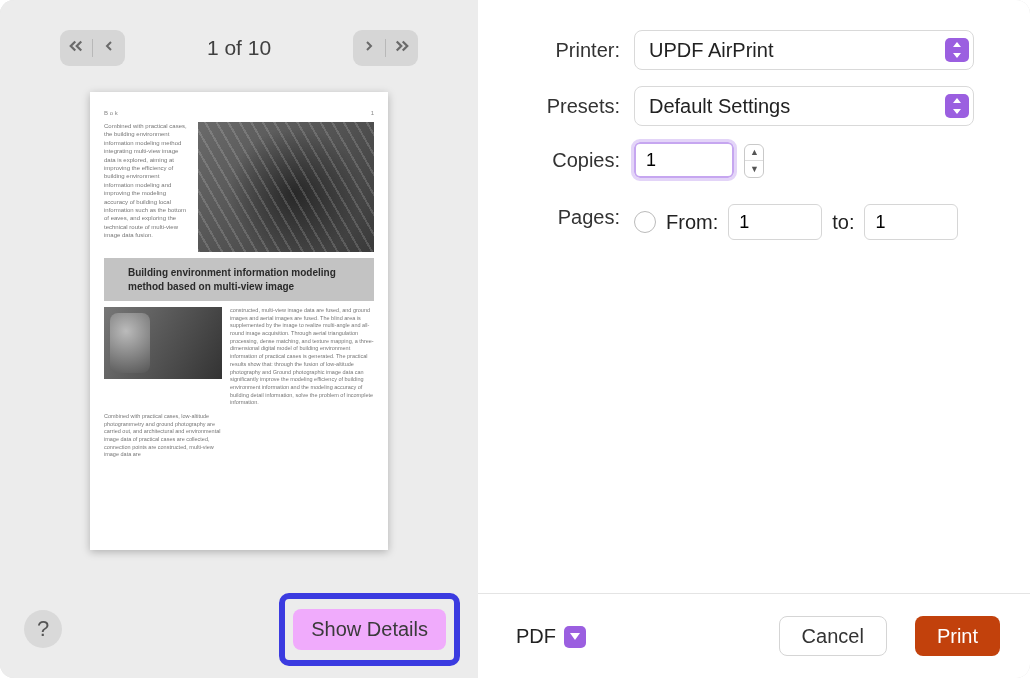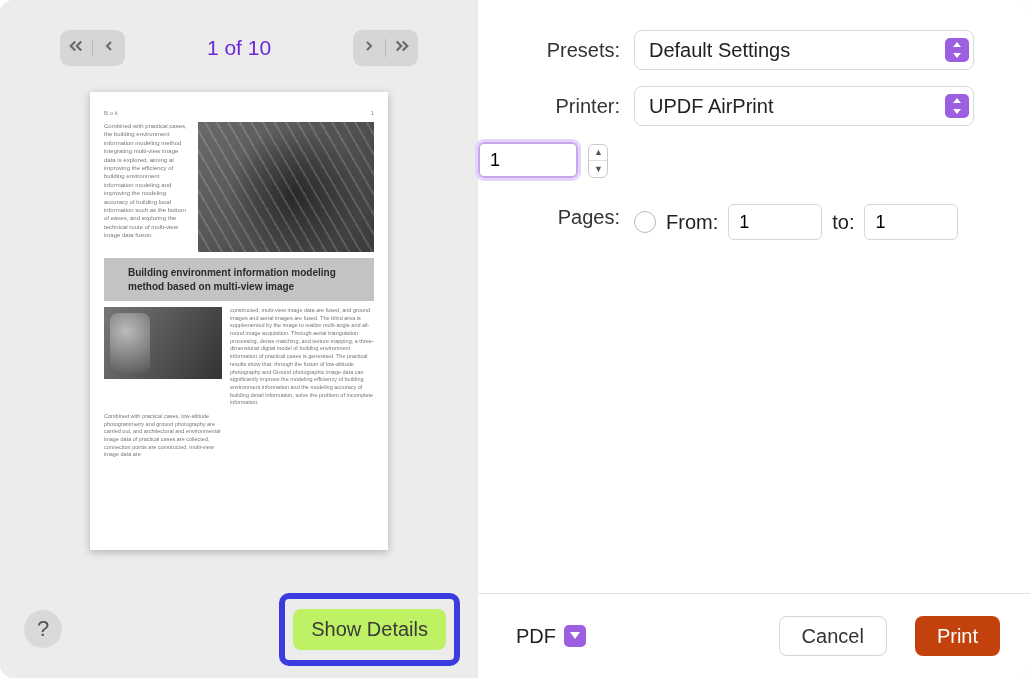--- a/index.html
+++ b/index.html
@@ -11,21 +11,21 @@
     color:#222;
     overflow:hidden;
   }
   .dialog { display:flex; width:100%; height:100%; border-radius:14px; overflow:hidden; box-shadow:0 0 0 1px #e0e0e0 inset; }
   .left-pane { width:478px; background:#ececec; display:flex; flex-direction:column; position:relative; }
   .right-pane { flex:1; background:#fff; display:flex; flex-direction:column; }
   .nav-row { display:flex; align-items:center; justify-content:space-between; padding:30px 60px 0 60px; }
   .nav-group { display:flex; align-items:center; background:#d6d6d6; border-radius:9px; height:36px; }
   .nav-btn { width:32px; height:36px; display:flex; align-items:center; justify-content:center; color:#6a6a6a; cursor:pointer; }
   .nav-group .sep { width:1px; height:18px; background:#b8b8b8; }
-  .page-ind { font-size:21px; color:#6d28d9; }
+  .page-ind { font-size:21px; color:#404040; }
   .preview-wrap { flex:1; display:flex; align-items:flex-start; justify-content:center; padding:26px 0 0 0; }
   .page-thumb {
     width:298px; height:458px; background:#fff; box-shadow:0 2px 8px rgba(0,0,0,0.25);
     padding:18px 14px;
     display:flex; flex-direction:column; gap:6px;
     overflow:hidden;
   }
   .thumb-hdr { display:flex; justify-content:space-between; font-size:6px; color:#888; }
   .thumb-grid1 { display:flex; gap:8px; }
   .thumb-txt { flex:0 0 86px; font-size:6px; line-height:1.4; color:#777; }
@@ -38,40 +38,40 @@
   .thumb-title { font-size:10px; font-weight:700; color:#2a2a2a; line-height:1.35; }
   .thumb-grid2 { display:flex; gap:8px; }
   .thumb-img2 { flex:0 0 118px; height:72px; background:linear-gradient(120deg,#777,#333); position:relative; }
   .thumb-img2::before { content:""; position:absolute; left:6px; top:6px; width:40px; height:60px; background:radial-gradient(circle at 40% 30%, #bbb, #555); border-radius:8px; }
   .thumb-txt2 { flex:1; font-size:5.5px; line-height:1.4; color:#777; }
   .thumb-txt3 { font-size:5.5px; line-height:1.4; color:#777; }
   .thumb-cols { display:flex; gap:8px; }
   .left-footer { position:absolute; left:0; right:0; bottom:0; height:98px; display:flex; align-items:center; padding:0 24px; }
   .help-btn { width:38px; height:38px; border-radius:19px; background:#d9d9d9; color:#555; font-size:22px; display:flex; align-items:center; justify-content:center; cursor:pointer; }
   .show-details-box { position:absolute; right:18px; bottom:12px; border:6px solid #3b3be0; border-radius:10px; padding:10px 8px 10px 8px; }
-  .show-details-btn { background:#bef264; border-radius:8px; padding:9px 18px; font-size:20px; color:#3a3a3a; cursor:pointer; border:none; }
+  .show-details-btn { background:#f0abfc; border-radius:8px; padding:9px 18px; font-size:20px; color:#3a3a3a; cursor:pointer; border:none; }
   .form-area { padding:30px 30px 0 0; }
   .form-row { display:flex; align-items:center; margin-bottom:16px; }
   .form-label { width:156px; text-align:right; font-size:20px; color:#333; padding-right:14px; }
   .select { flex:0 0 340px; display:flex; align-items:center; justify-content:space-between; border:1px solid #d9d9d9; border-radius:8px; height:40px; padding:0 4px 0 14px; font-size:20px; background:#fff; cursor:pointer; }
   .sel-arrows { width:24px; height:24px; background:#9b5fe0; border-radius:5px; display:flex; align-items:center; justify-content:center; }
   .sel-arrows svg { width:12px; height:16px; }
   .copies-box { position:relative; }
   .copies-input { width:100px; height:36px; border:2px solid #c6a6f0; border-radius:6px; padding:0 10px; font-size:18px; outline:3px solid #e3d4f8; }
   .stepper { display:inline-flex; flex-direction:column; margin-left:6px; border:1px solid #c9c9c9; border-radius:6px; background:#fff; overflow:hidden; vertical-align:middle; }
   .stepper-btn { width:18px; height:16px; display:flex; align-items:center; justify-content:center; font-size:9px; color:#555; cursor:pointer; line-height:1; }
   .stepper-btn:first-child { border-bottom:1px solid #ddd; }
   .radio-group { display:flex; flex-direction:column; gap:12px; }
   .radio-row { display:flex; align-items:center; gap:10px; font-size:20px; }
   .radio { width:22px; height:22px; border-radius:11px; border:1px solid #bbb; display:flex; align-items:center; justify-content:center; cursor:pointer; }
   .radio.checked { border:none; background:#9b5fe0; }
   .radio.checked::after { content:""; width:8px; height:8px; border-radius:4px; background:#fff; }
   .range-input { width:94px; height:36px; border:1px solid #d6d6d6; border-radius:6px; padding:0 10px; font-size:18px; }
   .right-footer { margin-top:auto; border-top:1px solid #e4e4e4; padding:22px 30px 22px 38px; display:flex; align-items:center; }
-  .pdf-btn { display:flex; align-items:flex-start; gap:8px; font-size:20px; cursor:pointer; }
+  .pdf-btn { display:flex; align-items:flex-end; gap:8px; font-size:20px; cursor:pointer; }
   .pdf-caret { width:22px; height:22px; background:#9b5fe0; border-radius:5px; display:flex; align-items:center; justify-content:center; }
   .pdf-caret svg { width:10px; height:7px; }
   .right-btns { margin-left:auto; display:flex; gap:28px; }
   .btn { height:40px; padding:0 22px; border-radius:8px; font-size:20px; cursor:pointer; display:flex; align-items:center; }
   .btn-cancel { background:#fff; border:1px solid #d5d5d5; color:#333; }
   .btn-print { background:#c2410c; color:#fff; border:none; font-weight:500; }
 </style>
 </head>
 <body>
 
@@ -147,42 +147,43 @@
       </div>
       <div class="show-details-box">
         <button class="show-details-btn">Show Details</button>
       </div>
     </div>
   </div>
 
   <div class="right-pane">
     <div class="form-area">
       <div class="form-row">
+        <div class="form-label">Printer:</div>
+        <div class="select">
+          <span>UPDF AirPrint</span>
+          <span class="sel-arrows">
+            <svg viewBox="0 0 12 16" fill="#fff">
+                <path d="M6 0l4 5H2zM6 16l4-5H2z"></path>
+              </svg>
+          </span>
+        </div>
+      </div>
+      <div class="form-row">
         <div class="form-label">Presets:</div>
         <div class="select">
           <span>Default Settings</span>
           <span class="sel-arrows">
             <svg viewBox="0 0 12 16" fill="#fff">
                 <path d="M6 0l4 5H2zM6 16l4-5H2z"></path>
               </svg>
           </span>
         </div>
       </div>
       <div class="form-row">
-        <div class="form-label">Printer:</div>
-        <div class="select">
-          <span>UPDF AirPrint</span>
-          <span class="sel-arrows">
-            <svg viewBox="0 0 12 16" fill="#fff">
-                <path d="M6 0l4 5H2zM6 16l4-5H2z"></path>
-              </svg>
-          </span>
-        </div>
-      </div>
-      <div class="form-row">
+        <div class="form-label">Copies:</div>
         <div class="copies-box">
           <input class="copies-input" value="1" style="">
           <span class="stepper">
             <span class="stepper-btn">
               <span>▲</span>
             </span>
             <span class="stepper-btn">
               <span>▼</span>
             </span>
           </span>

